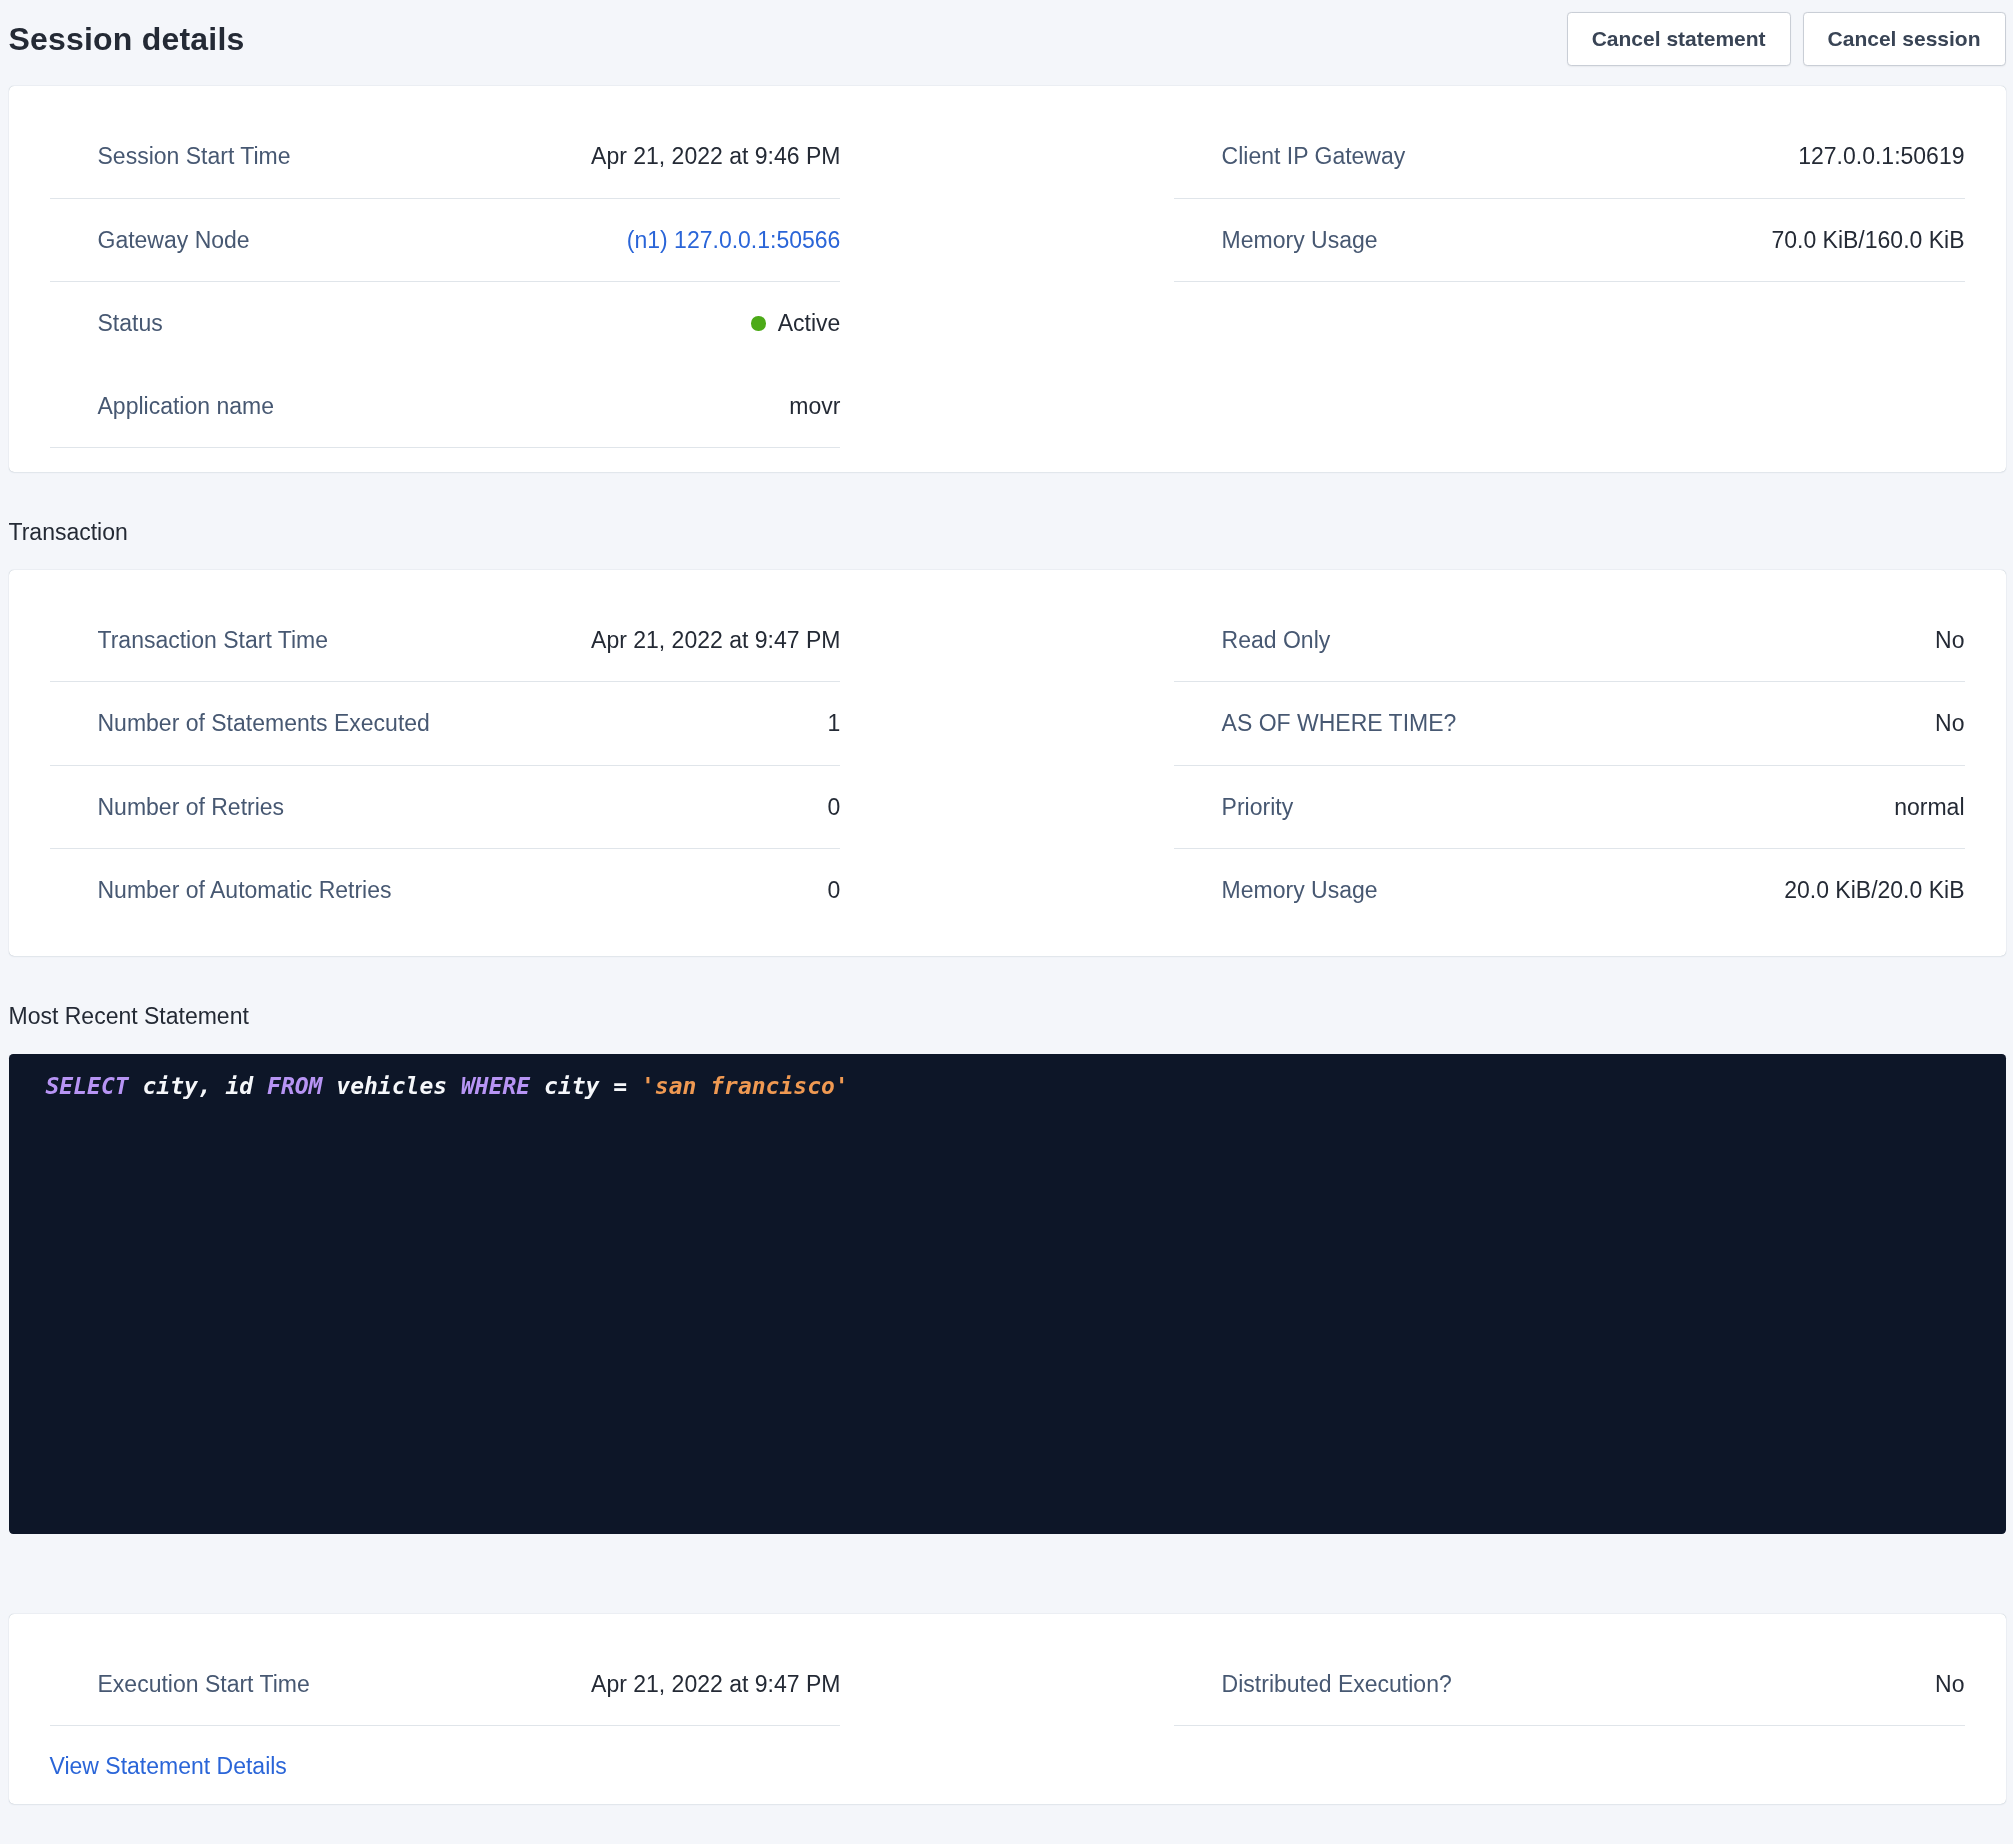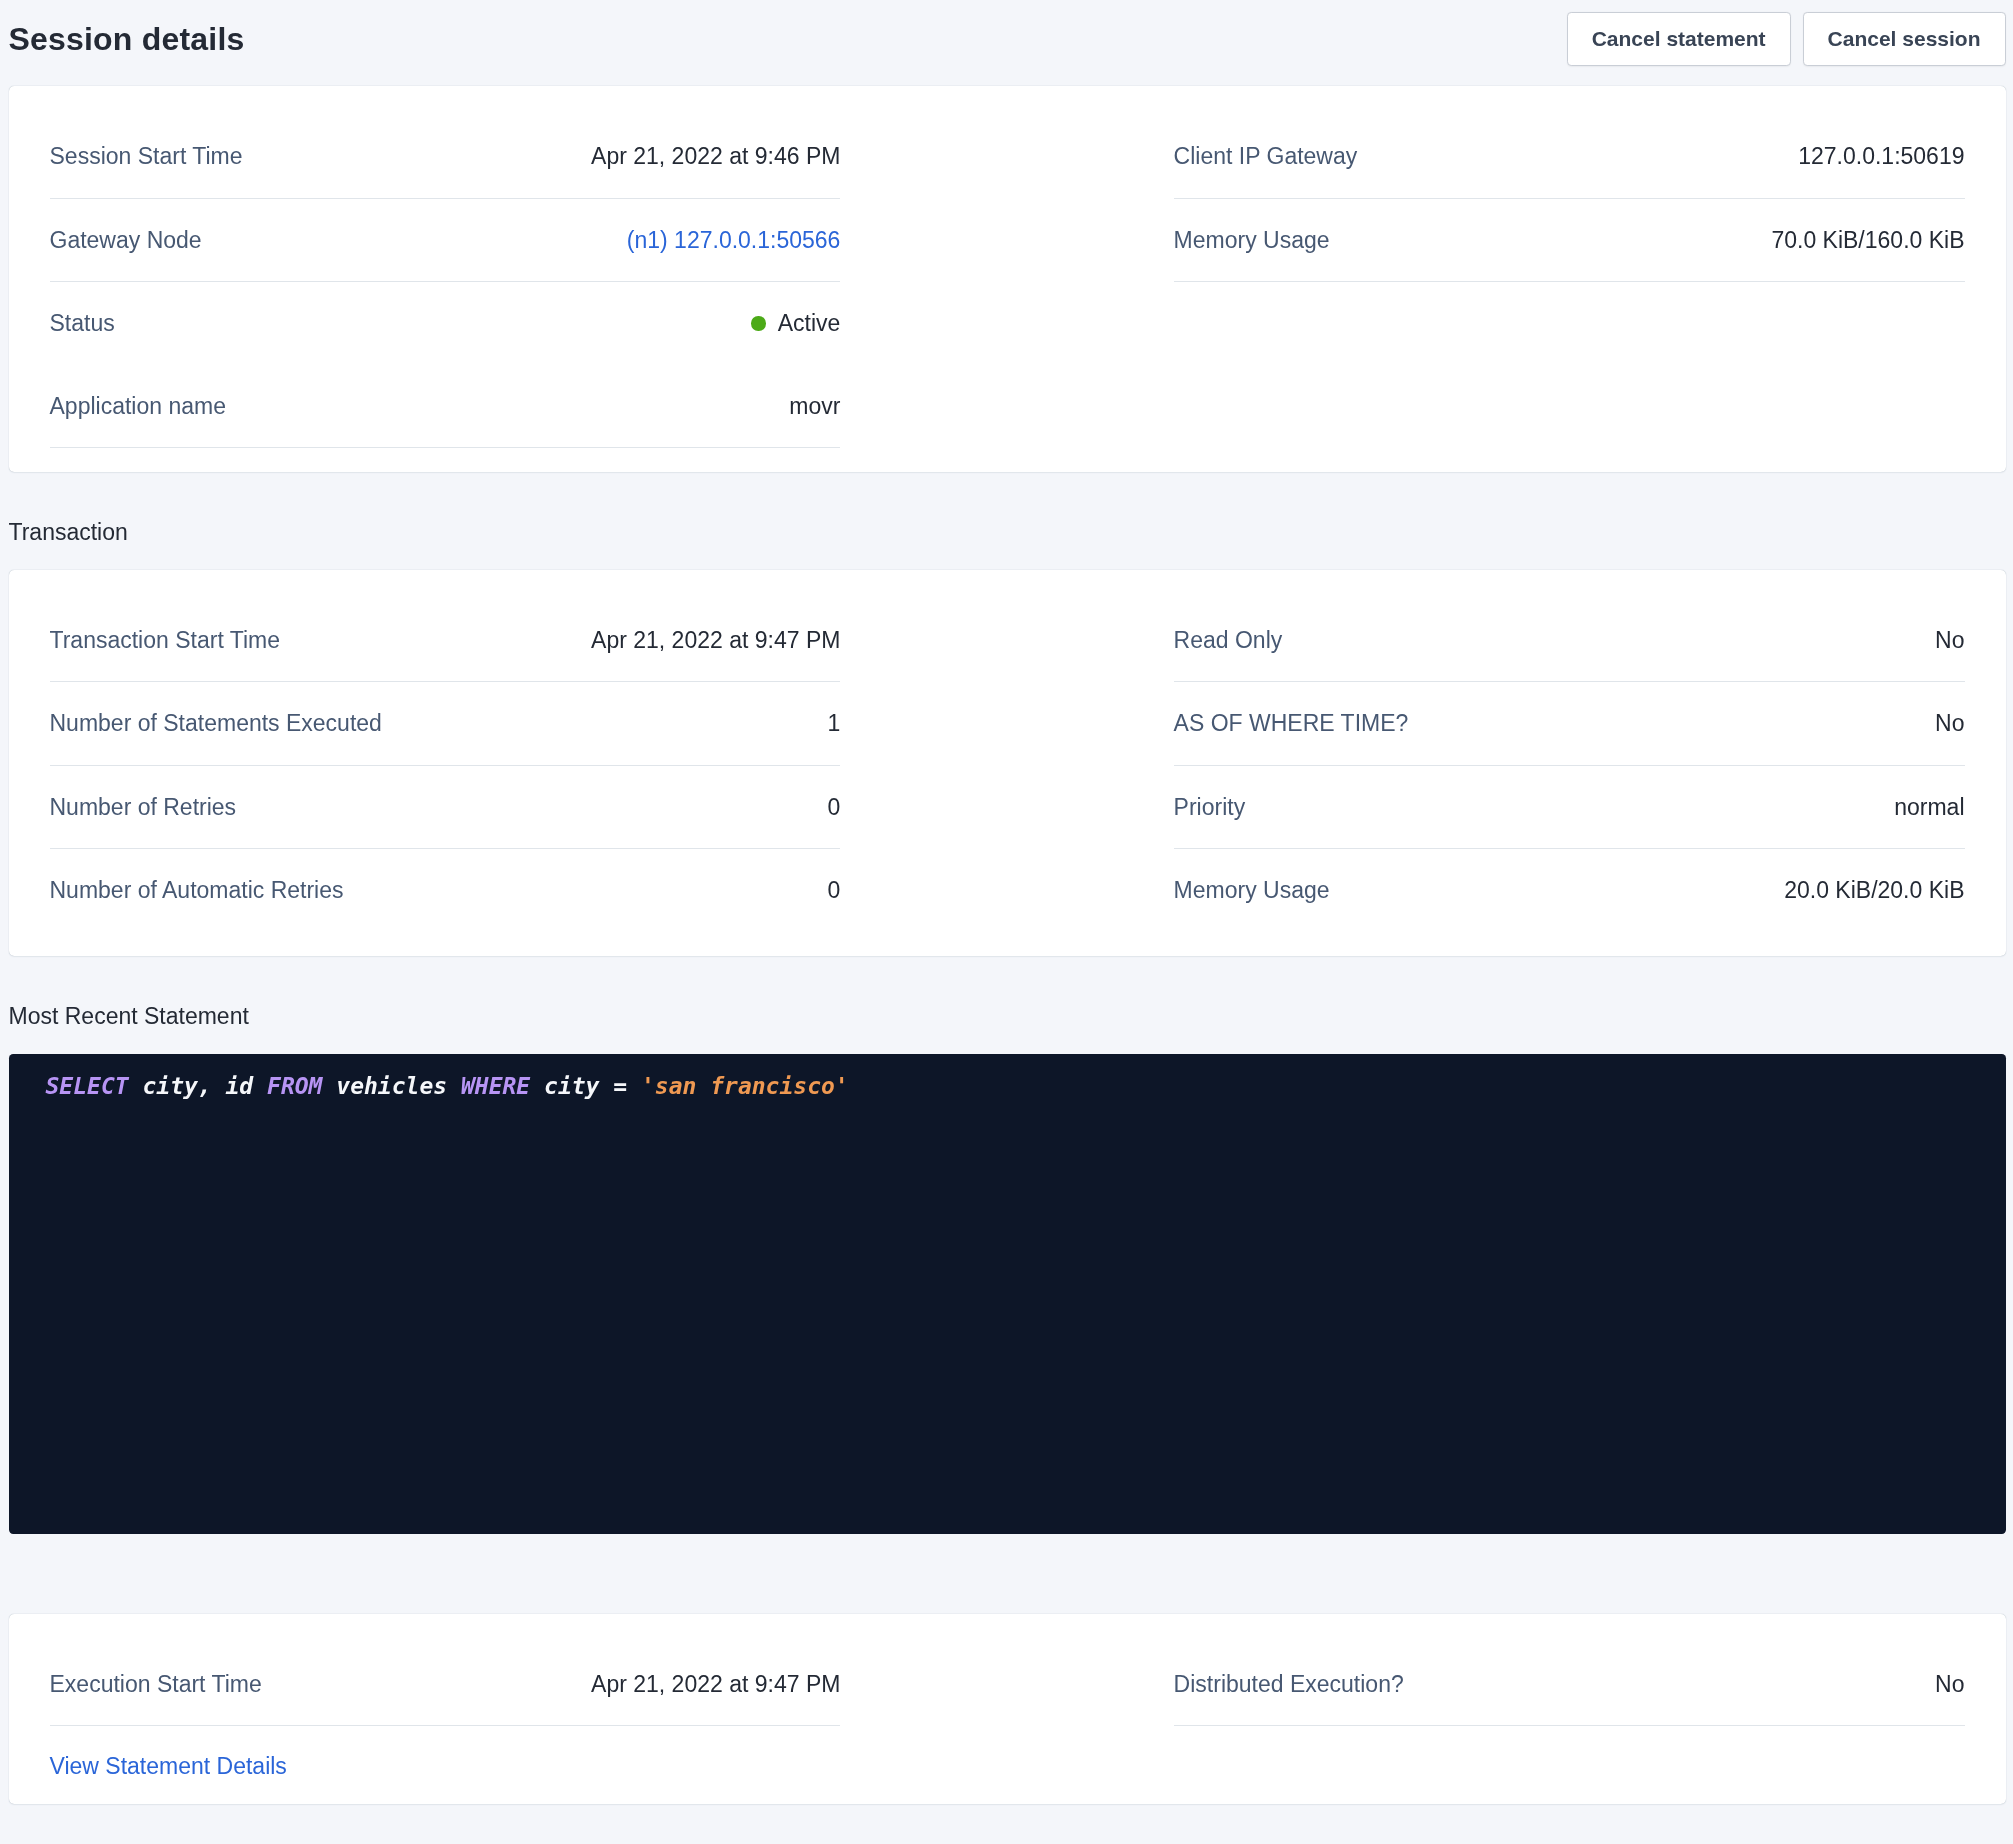--- a/index.html
+++ b/index.html
@@ -32,21 +32,21 @@
     padding:29px 41px 24px;
     display:flex;justify-content:space-between;
   }
   .col{width:41.3%;display:flex;flex-direction:column;}
   .kv-row{
     display:flex;justify-content:space-between;align-items:center;
     padding:28px 0;border-bottom:0.8px solid var(--divider);
     font-size:23px;line-height:1.15;
   }
   .kv-row.last{border-bottom:none;}
-  .kv-label{color:var(--label);}
+  .kv-label{color:var(--label);margin-left:48px;}
   .kv-value{color:var(--value);text-align:left;}
   a.kv-value.link{color:var(--link);text-decoration:none;}
   .status-dot{
     display:inline-block;width:14.4px;height:14.4px;border-radius:50%;
     background:var(--active-green);margin-right:12px;vertical-align:middle;
     position:relative;top:-1.7px;
   }
   .section-title{font-size:23px;font-weight:400;color:#242a35;margin:47px 0 24px;}
   .code-block{
     background:var(--code-bg);border-radius:4.2px;

